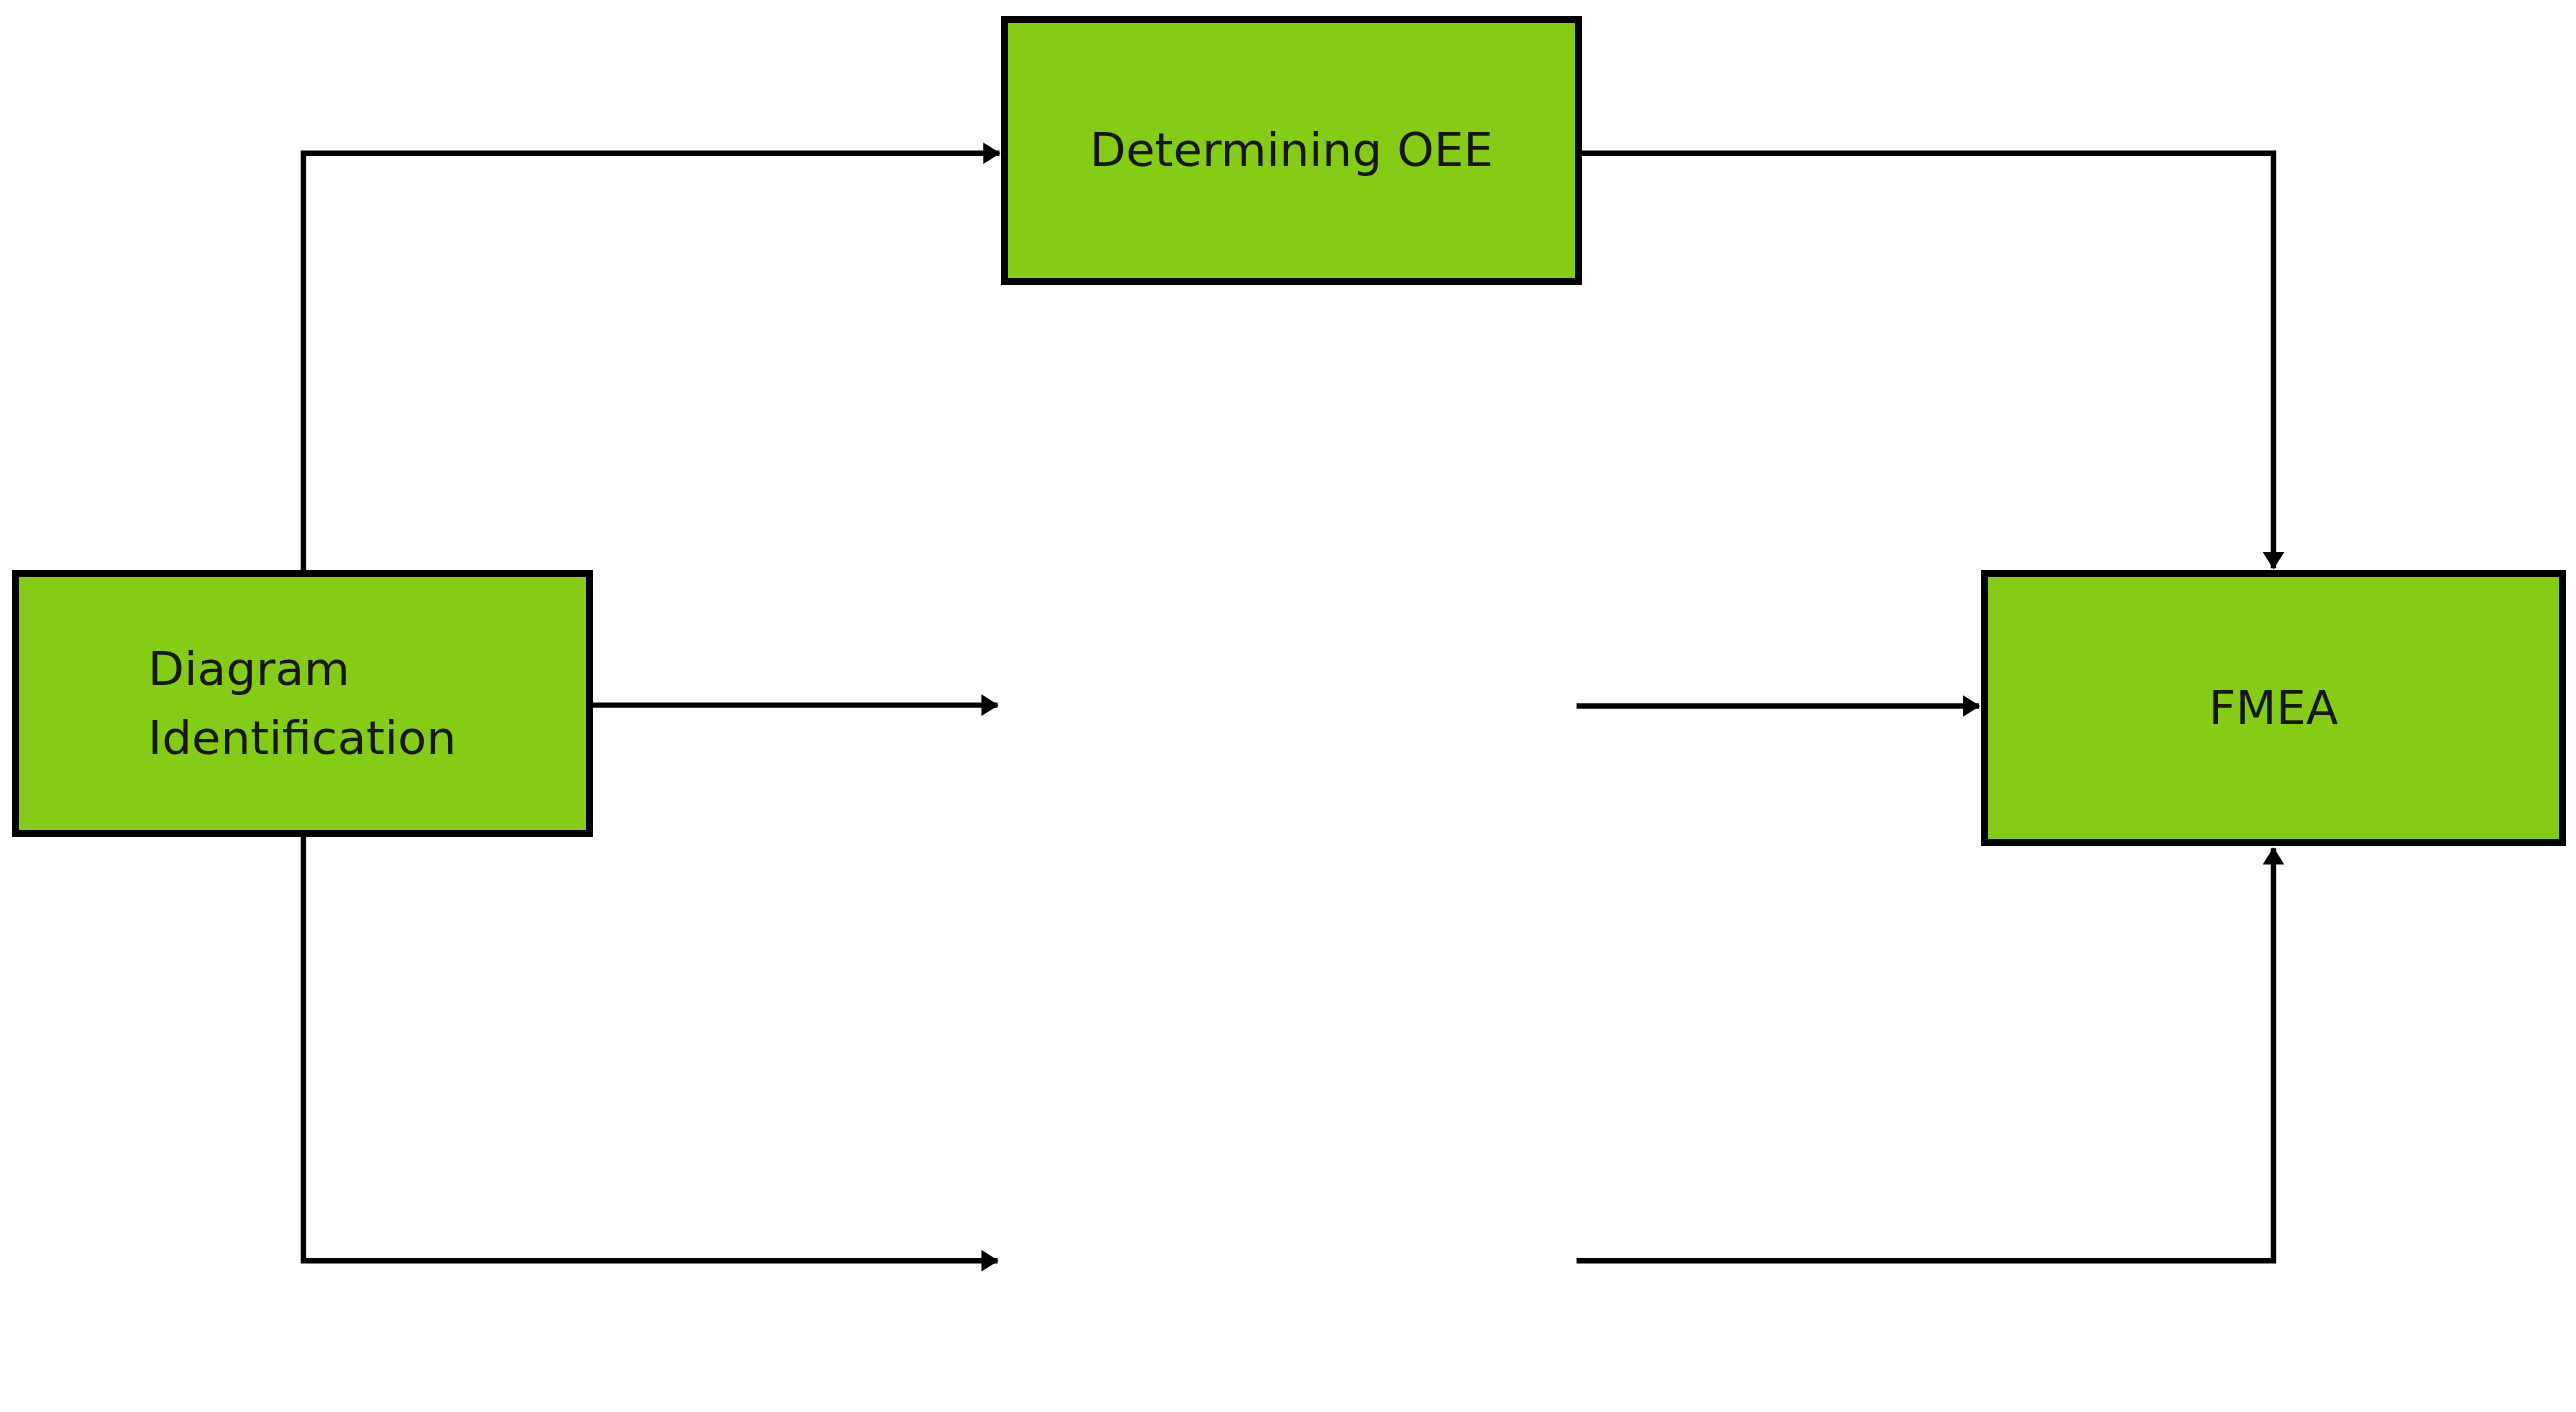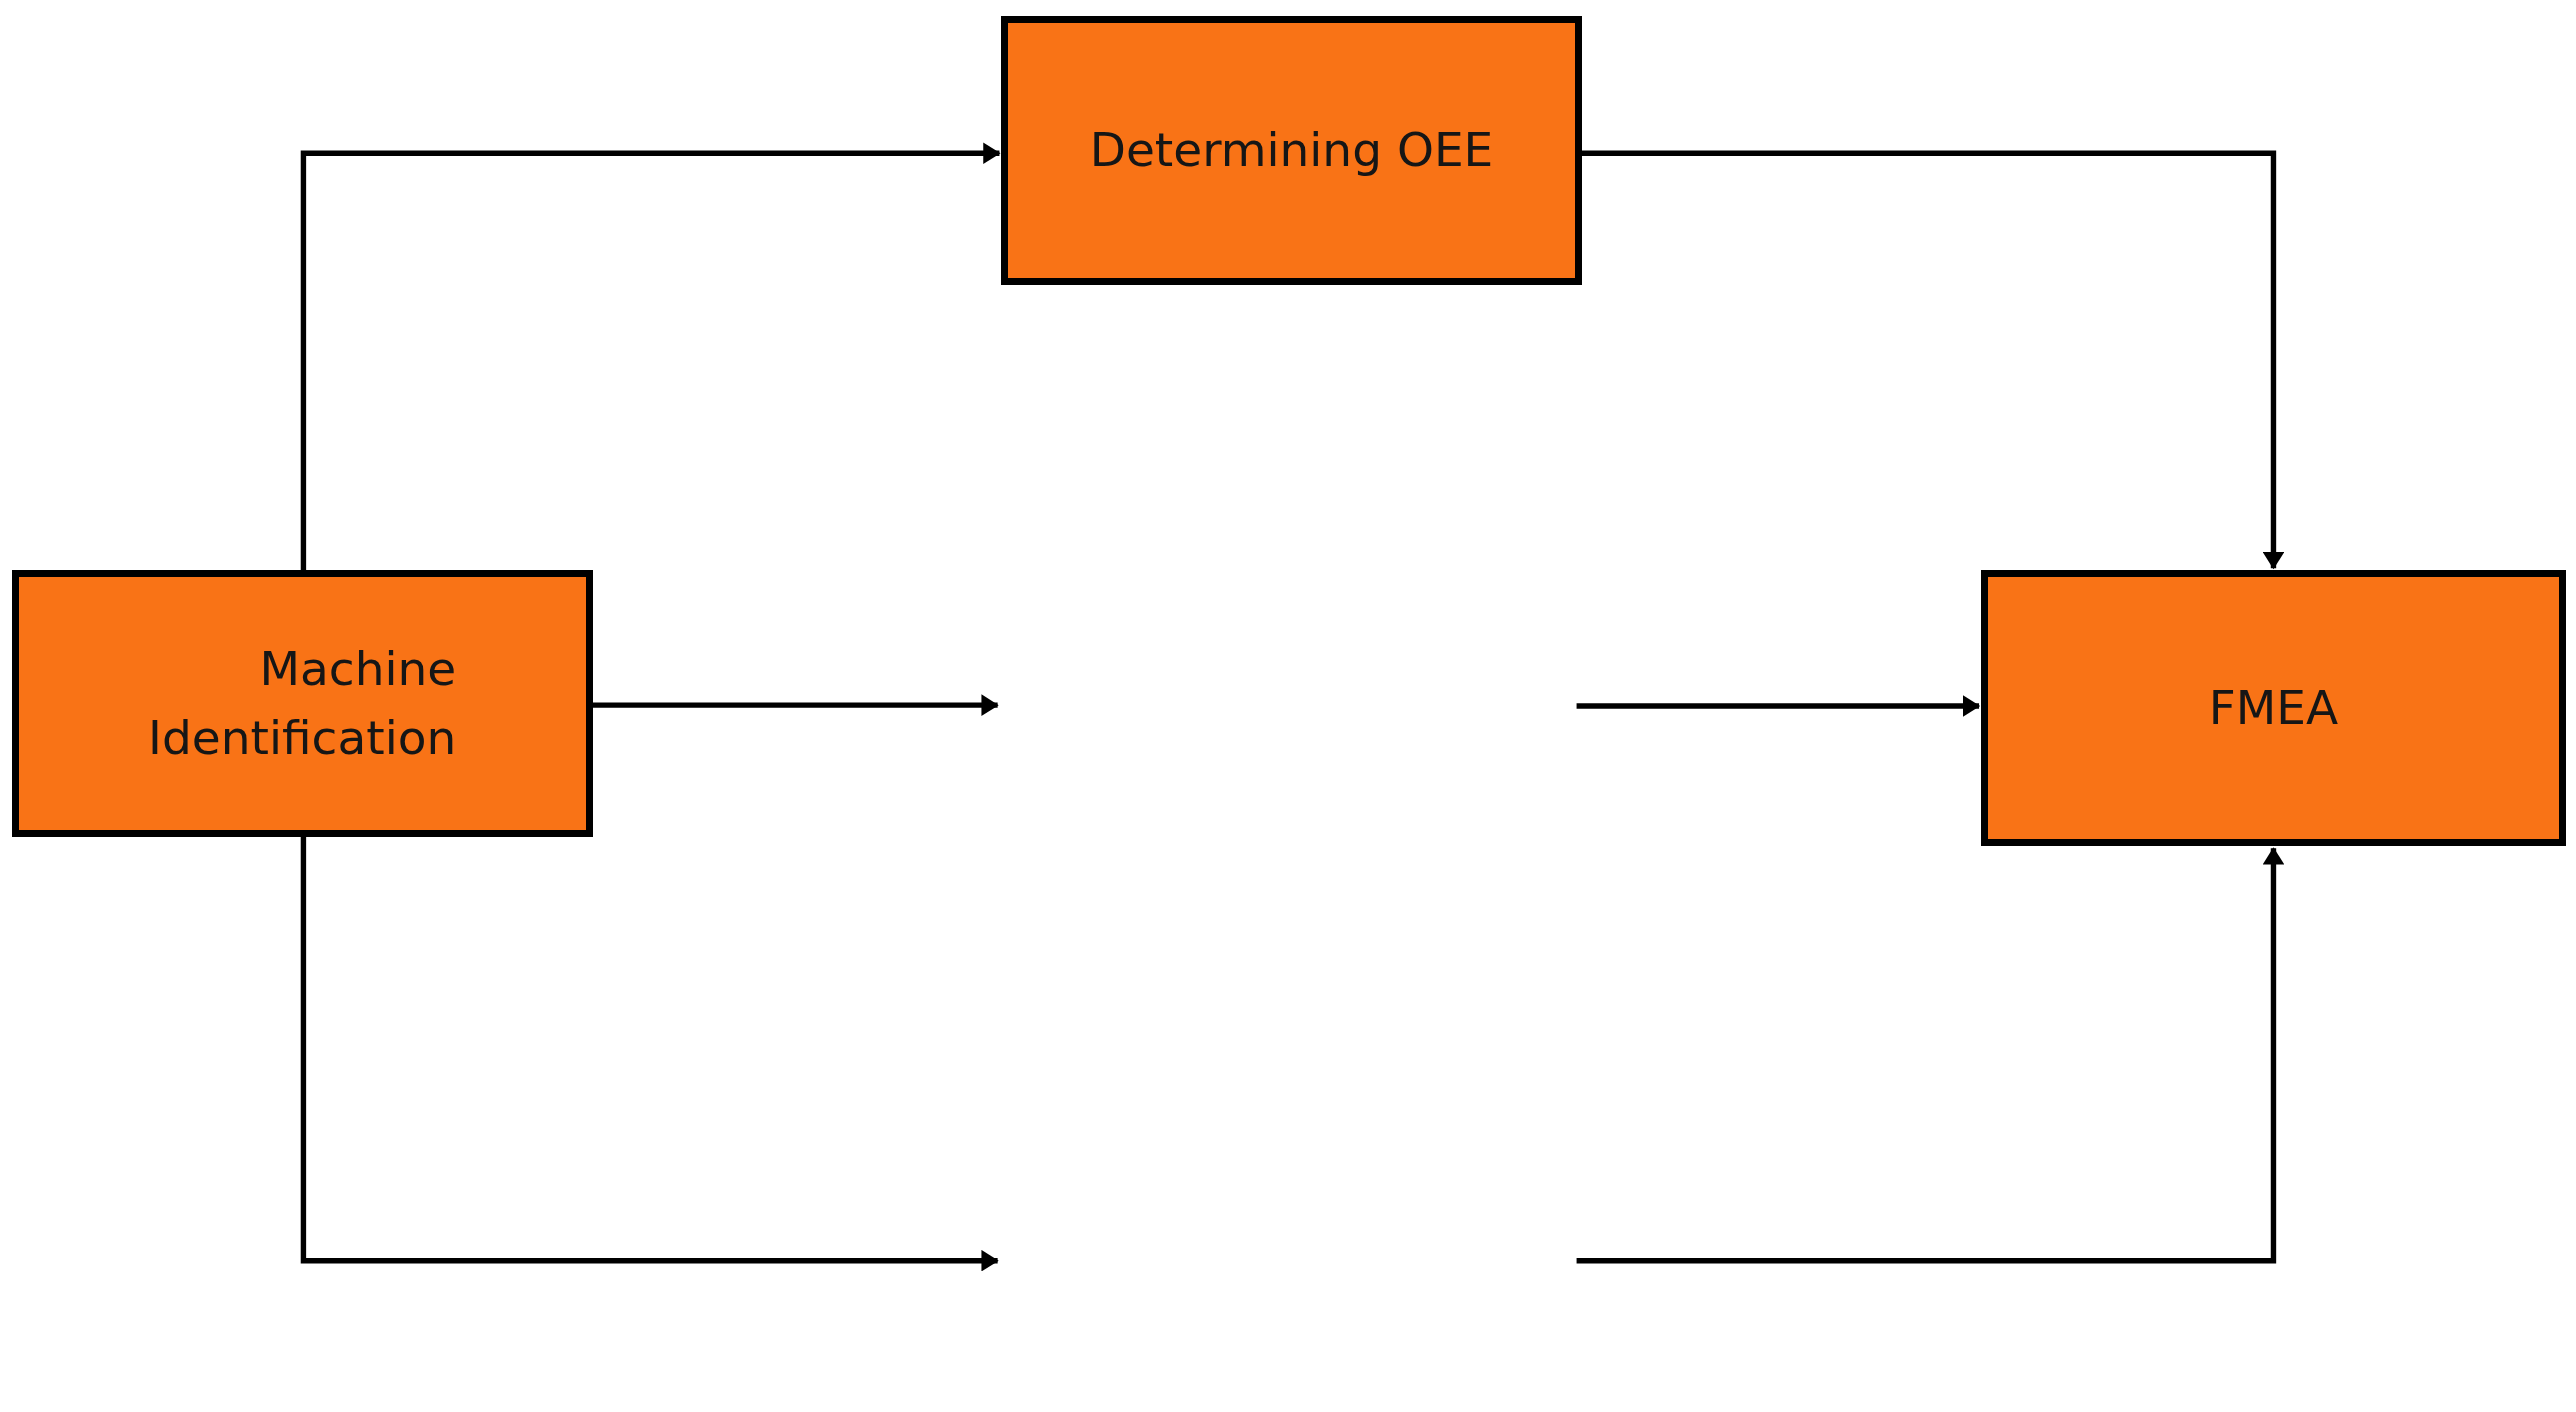--- a/index.html
+++ b/index.html
@@ -25,25 +25,25 @@
   .connectors polyline {
     fill: none;
     stroke: #000000;
     stroke-width: 6;
     stroke-linejoin: miter;
   }
   .node {
     position: absolute;
     box-sizing: border-box;
     border: 7.2px solid #000000;
-    background: #f97316;
+    background: #84cc16;
     display: flex;
     align-items: center;
     justify-content: center;
-    text-align: right;
+    text-align: left;
   }
   .node-label {
     font-size: 47px;
     line-height: 1.45;
     color: #161616;
     white-space: pre-line;
     letter-spacing: 0;
   }
   .node-mi   { left: 11.7px;   top: 570px;  width: 581px; height: 267px; }
   .node-oee  { left: 1001px; top: 16px;   width: 581px; height: 269px; }
@@ -64,21 +64,21 @@
     </defs>
     <polyline points="337,640 337,170 1110,170" marker-end="url(#arrow)"></polyline>
     <polyline points="654,783 1108,783" marker-end="url(#arrow)"></polyline>
     <polyline points="337,924 337,1400 1108,1400" marker-end="url(#arrow)"></polyline>
     <polyline points="1753,170 2525,170 2525,631" marker-end="url(#arrow)"></polyline>
     <polyline points="1751,784 2198,784" marker-end="url(#arrow)"></polyline>
     <polyline points="1751,1400 2525,1400 2525,942" marker-end="url(#arrow)"></polyline>
   </svg>
 
   <div class="node node-mi">
-    <span class="node-label">Machine
+    <span class="node-label">Diagram
 Identification</span>
   </div>
 
   <div class="node node-oee">
     <span class="node-label">Determining OEE</span>
   </div>
 
 
 
   <div class="node node-fmea">

